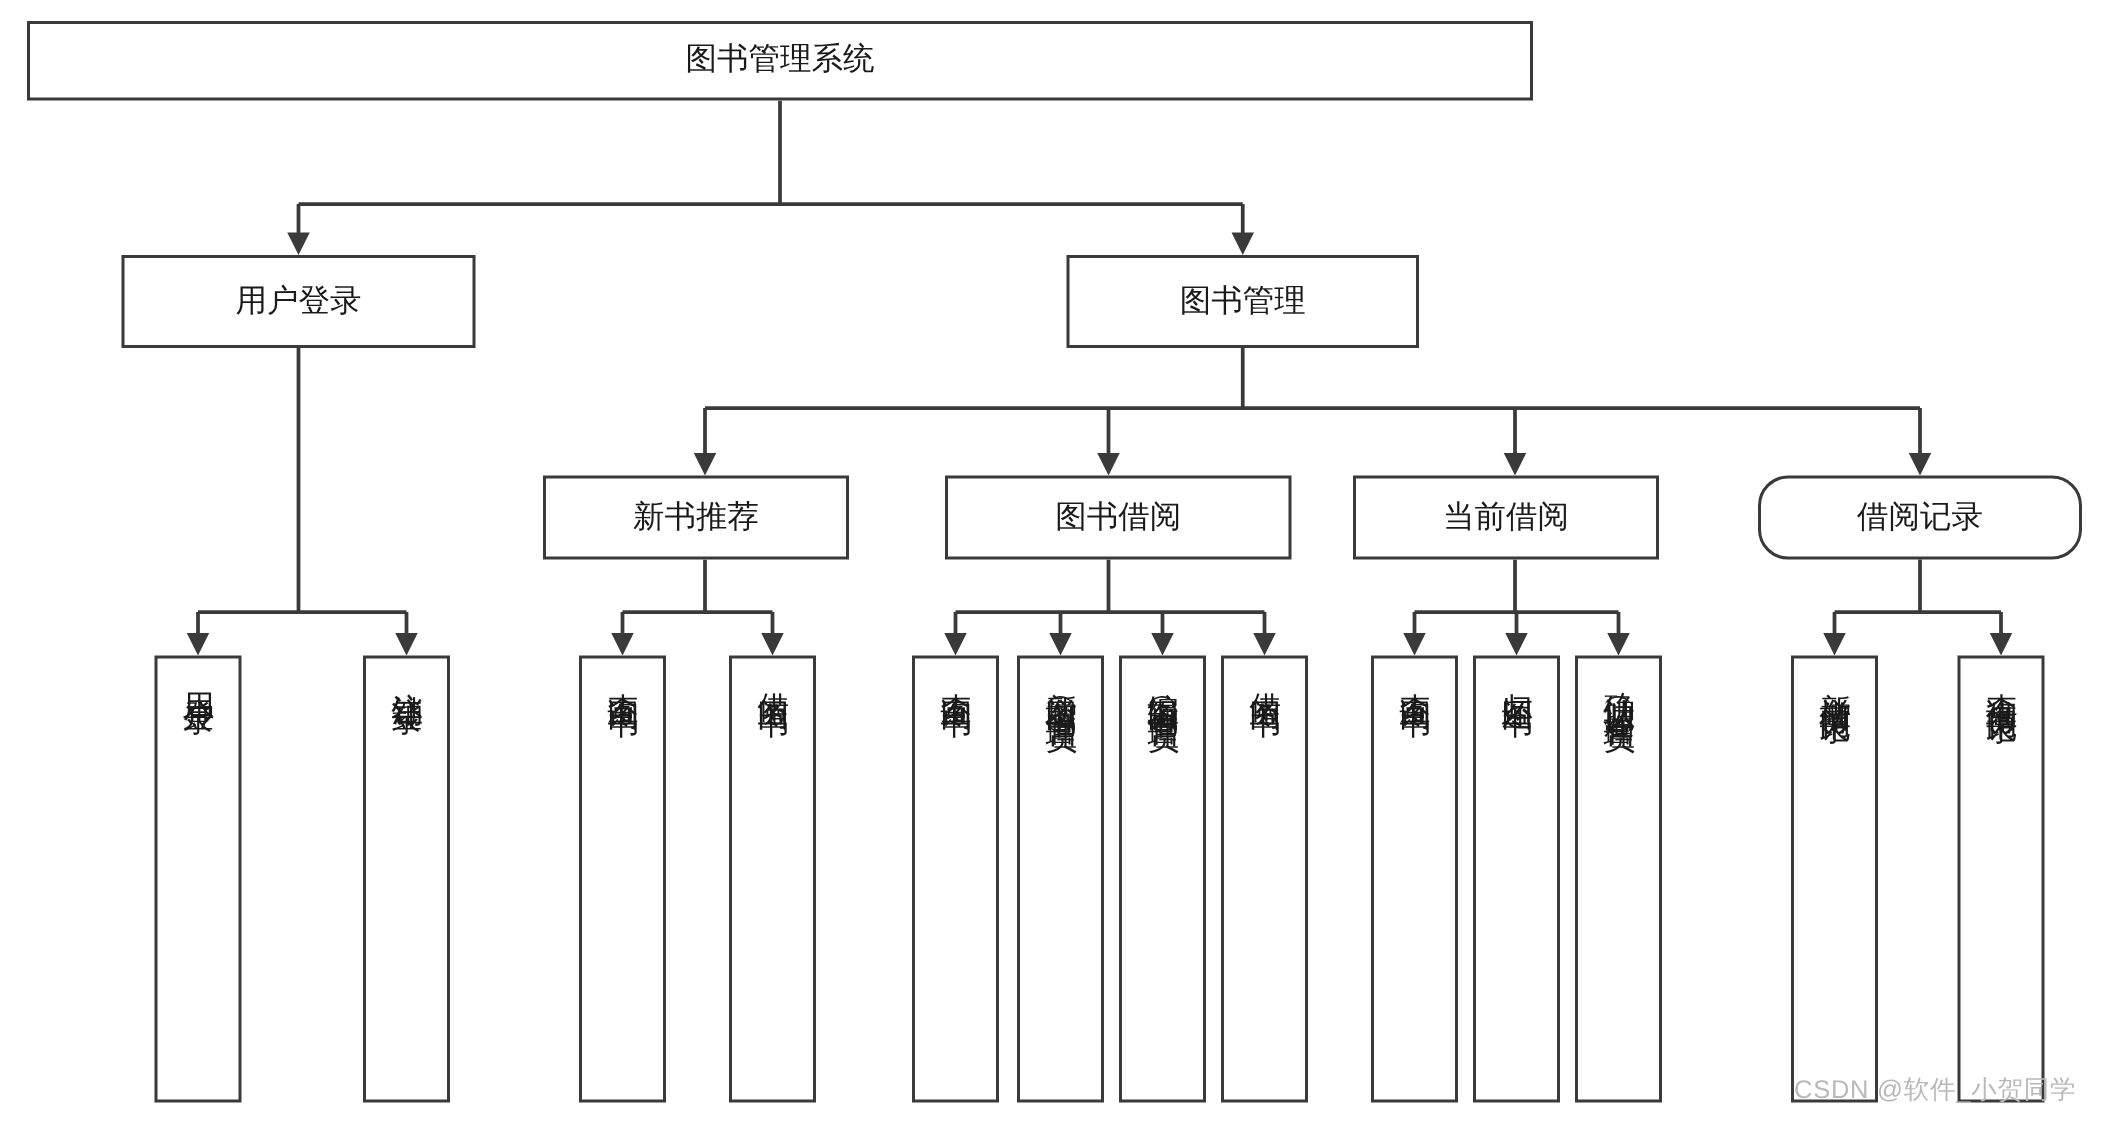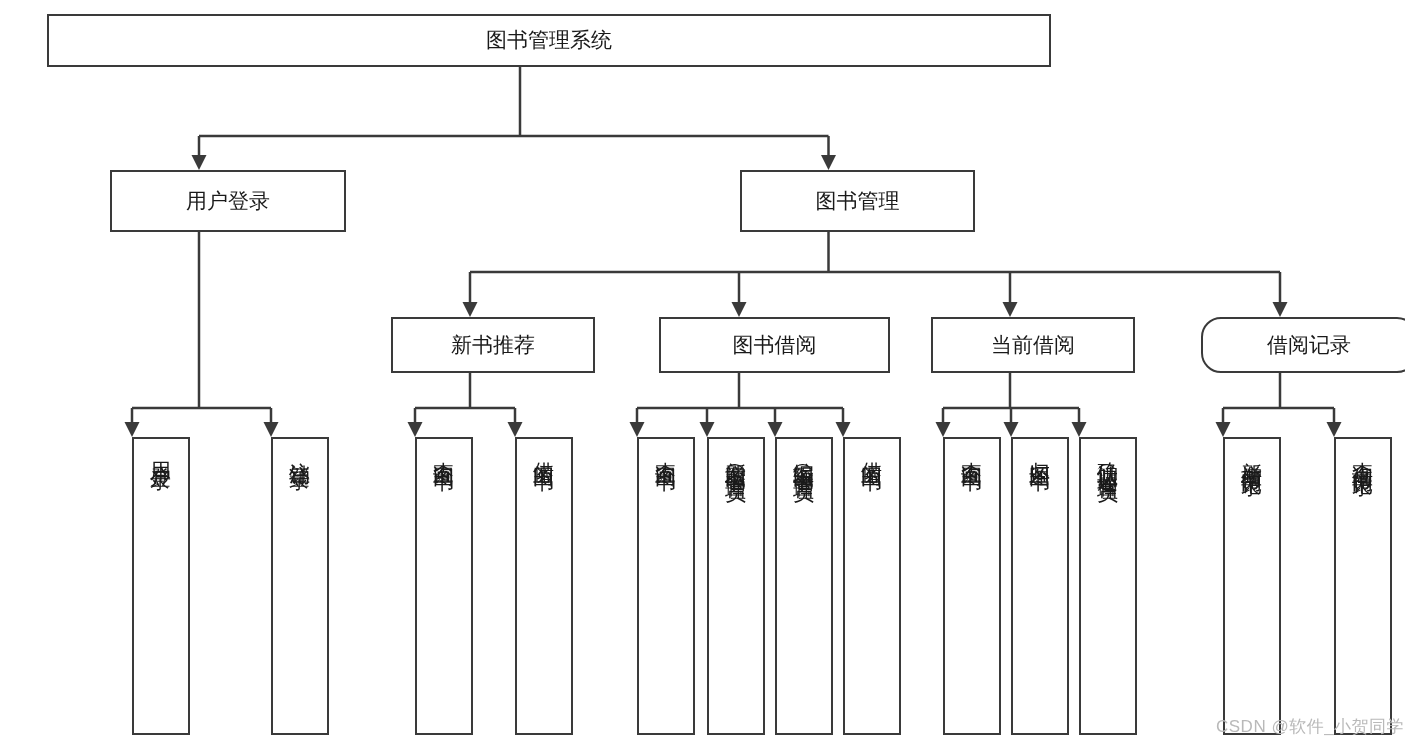--- a/index.html
+++ b/index.html
@@ -27,21 +27,20 @@
   }
   .node {
     position: absolute;
     box-sizing: border-box;
     background: #ffffff;
     border: 2px solid #3a3a3a;
     display: flex;
     align-items: center;
     justify-content: center;
     color: #1a1a1a;
-    margin-left: 29px;
   }
   .node-label {
     display: block;
     text-align: center;
     line-height: 1.18;
     white-space: pre;
   }
   .node.horizontal .node-label {
     font-size: 21px;
   }
@@ -177,14 +176,14 @@
       <div class="node vertical" style="left: 1050px; top: 437px; width: 58px; height: 298px; border-color: rgb(58, 58, 58); background: rgb(255, 255, 255); color: rgb(26, 26, 26);">
         <span class="node-label">确认归还（管理员）</span>
       </div>
       <div class="node vertical" style="left: 1194px; top: 437px; width: 58px; height: 298px; border-color: rgb(58, 58, 58); background: rgb(255, 255, 255); color: rgb(26, 26, 26);">
         <span class="node-label">新增借阅记录</span>
       </div>
       <div class="node vertical" style="left: 1305px; top: 437px; width: 58px; height: 298px; border-color: rgb(58, 58, 58); background: rgb(255, 255, 255); color: rgb(26, 26, 26);">
         <span class="node-label">查询借阅记录</span>
       </div>
     </div>
-  <div class="watermark" style="left: 1196px; top: 715px; padding-left: 20px;">CSDN @软件_小贺同学</div>
+  <div class="watermark" style="left: 1196px; top: 715px;">CSDN @软件_小贺同学</div>
 </div>
 
 </body></html>

